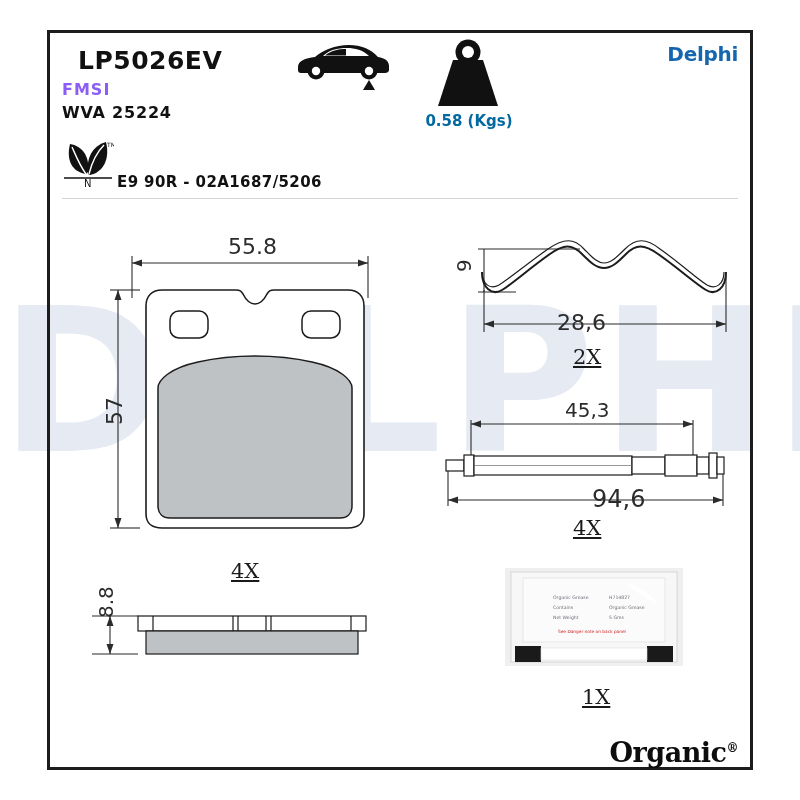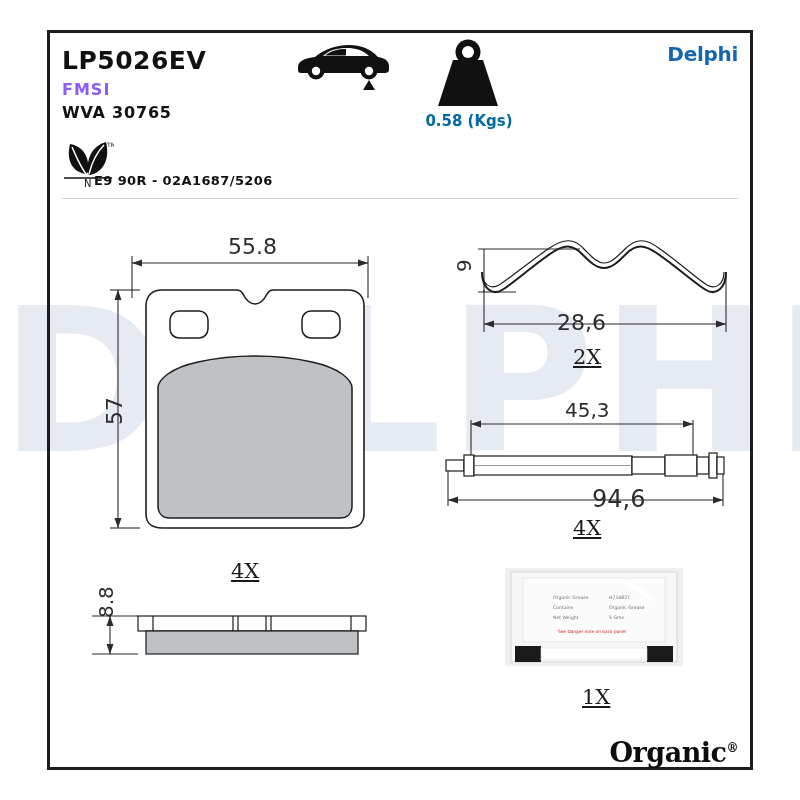--- a/index.html
+++ b/index.html
@@ -60,21 +60,21 @@
     top: 198px;
     width: 676px;
     height: 1px;
     background: #d4d4d4;
     z-index: 3;
   }
 
   
   .hdr-part {
     position: absolute;
-    left: 62px;
+    left: 78px;
     top: 46px;
     font-size: 25px;
     font-weight: bold;
     letter-spacing: 0.5px;
     color: #111111;
     z-index: 4;
   }
   .hdr-fmsi {
     position: absolute;
     left: 62px;
@@ -132,23 +132,23 @@
   }
 
   .eco-icon {
     position: absolute;
     left: 62px;
     top: 138px;
     z-index: 4;
   }
   .eco-text {
     position: absolute;
-    left: 94px;
+    left: 117px;
     top: 173px;
-    font-size: 13px;
+    font-size: 15px;
     font-weight: bold;
     letter-spacing: 0.4px;
     color: #111111;
     z-index: 4;
   }
 
   
   .draw {
     position: absolute;
     z-index: 3;
@@ -208,21 +208,21 @@
 
 <div id="sheet">
 
   <div class="watermark">DELPHI</div>
 
   <div class="frame"></div>
   <div class="divider"></div>
 
   <div class="hdr-part">LP5026EV</div>
   <div class="hdr-fmsi">FMSI</div>
-  <div class="hdr-wva">WVA 30765</div>
+  <div class="hdr-wva">WVA 25224</div>
   <div class="brand-delphi">Delphi</div>
 
   <div class="car-icon">
     <svg width="96" height="50" viewBox="0 0 96 50">
       <path d="M3 27 C3 21 10 18 20 17 C28 10 40 5 54 5 C66 5 76 9 83 17
                C90 18 94 21 94 26 L94 30 C94 32 92 33 90 33 L6 33 C4 33 3 32 3 30 Z" fill="#111111"></path>
       <path d="M28 16 C34 10 42 8 52 8 C60 8 68 10 74 16 Z" fill="#ffffff"></path>
       <path d="M30 15.5 C36 10.5 43 9 51 9 L51 15.5 Z" fill="#111111"></path>
       <circle cx="21" cy="31" r="8.5" fill="#111111"></circle>
       <circle cx="21" cy="31" r="4.2" fill="#ffffff"></circle>

